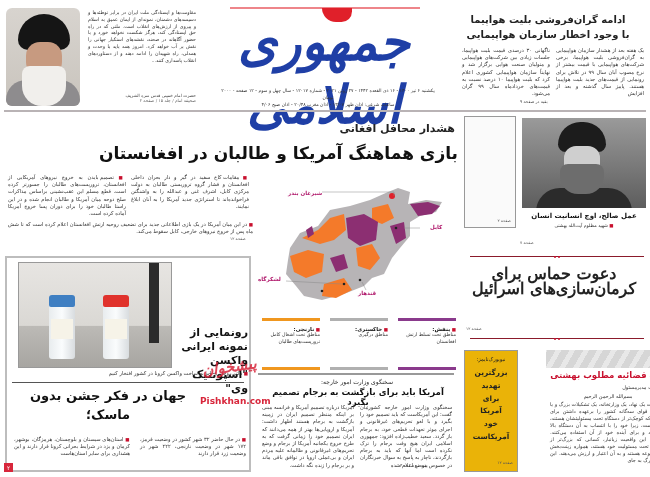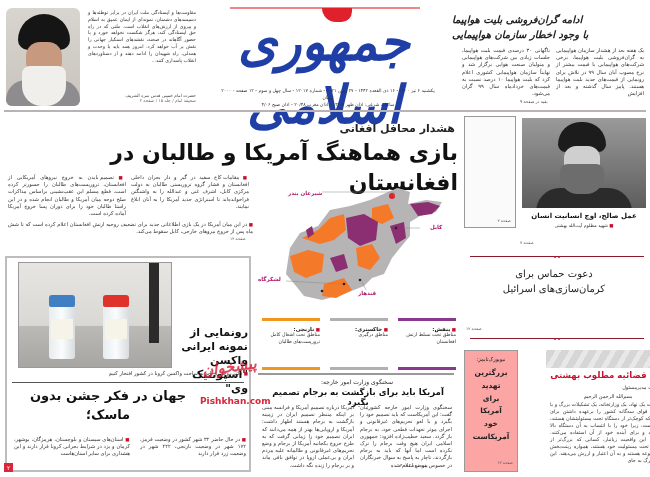--- a/index.html
+++ b/index.html
@@ -24,28 +24,28 @@
   #khomeini-photo { left: 6px; top: 8px; width: 74px; height: 98px; border-radius: 6px;
     background: linear-gradient(180deg, #d8d4cf 0%, #c9c4bd 100%); overflow: hidden; }
   .turban { position: absolute; left: 12px; top: 6px; width: 52px; height: 36px; background: #151515; border-radius: 26px 26px 10px 10px; }
   .face { position: absolute; left: 20px; top: 34px; width: 36px; height: 34px; background: #c79a80; border-radius: 14px; }
   .beard { position: absolute; left: 16px; top: 58px; width: 44px; height: 40px; background: #f1efec; border-radius: 8px 8px 20px 20px; }
   .robe { position: absolute; left: 0px; top: 72px; width: 74px; height: 30px; background: #8e8c8e; border-radius: 20px 20px 0 0; z-index: -0; }
   #quote-text { left: 88px; top: 10px; width: 108px; font-size: 4.8px; line-height: 6.8px; color: #333; text-align: justify; }
   #quote-source { left: 88px; top: 93px; width: 108px; font-size: 4.3px; color: #444; }
 
   
-  #tr-headline { left: 452px; top: 12px; width: 192px; text-align: left; font-size: 10px; line-height: 15px; font-weight: bold; color: #222; font-family: "DejaVu Sans", sans-serif; font-style: italic; }
+  #tr-headline { left: 452px; top: 12px; width: 192px; text-align: center; font-size: 10px; line-height: 15px; font-weight: bold; color: #222; font-family: "DejaVu Sans", sans-serif; }
   #tr-col1 { left: 556px; top: 47px; width: 88px; }
   #tr-col2 { left: 462px; top: 47px; width: 88px; }
   #tr-cont { left: 520px; top: 99px; font-size: 4.2px; color: #333; }
 
   
   #main-kicker { left: 290px; top: 122px; width: 165px; text-align: right; font-size: 11px; font-weight: bold; color: #222; }
-  #main-headline { left: 10px; top: 138px; width: 448px; text-align: right; font-size: 22px; font-weight: bold; color: #111; line-height: 30px; letter-spacing: -0.5px; }
+  #main-headline { left: 10px; top: 138px; width: 448px; text-align: right; font-size: 17px; font-weight: bold; color: #111; line-height: 30px; letter-spacing: -0.5px; }
   #lead-right { left: 131px; top: 174px; width: 118px; }
   #lead-left { left: 8px; top: 174px; width: 118px; }
   #lead-bottom { left: 8px; top: 221px; width: 245px; }
   #lead-page { left: 230px; top: 236px; font-size: 4px; color: #555; }
 
   
   #map-area { left: 260px; top: 178px; width: 196px; height: 132px; }
   #legend { left: 262px; top: 318px; width: 194px; height: 52px; }
   .legend-col { position: absolute; top: 0; width: 58px; }
   .legend-bar { height: 3px; width: 58px; }
@@ -88,24 +88,24 @@
   .b-face { position: absolute; left: 42px; top: 28px; width: 36px; height: 30px; background: #cfcfcf; border-radius: 12px; }
   .b-beard { position: absolute; left: 38px; top: 46px; width: 44px; height: 30px; background: #6d6d6d; border-radius: 8px 8px 18px 18px; }
   .b-robe { position: absolute; left: 14px; top: 70px; width: 96px; height: 24px; background: #2b2b2b; border-radius: 24px 24px 0 0; }
   #beheshti-title { left: 522px; top: 212px; width: 124px; text-align: center; font-size: 7px; font-weight: bold; color: #111; }
   #beheshti-sub { left: 522px; top: 223px; width: 124px; text-align: center; font-size: 4.6px; color: #333; }
   #beheshti-page { left: 520px; top: 240px; font-size: 4px; color: #555; }
   .red-rule { position: absolute; height: 1px; background: #8b1a2b; }
   .red-dots { position: absolute; width: 6px; height: 2px; }
   .red-dots::before, .red-dots::after { content: ""; position: absolute; top: 0; width: 2px; height: 2px; background: #c8102e; border-radius: 1px; }
   .red-dots::before { left: 0; } .red-dots::after { left: 4px; }
-  #hamas-headline { left: 464px; top: 266px; width: 180px; text-align: center; font-size: 10px; line-height: 15px; color: #222; font-family: "DejaVu Serif", serif; font-weight: normal; }
+  #hamas-headline { left: 464px; top: 266px; width: 180px; text-align: center; font-size: 16px; line-height: 15px; color: #222; font-family: "DejaVu Serif", serif; font-weight: bold; }
   #hamas-page { left: 466px; top: 326px; font-size: 4px; color: #555; }
 
-  #nyt-box { left: 464px; top: 350px; width: 54px; height: 122px; border: 1px solid #999; background: #fca5a5; }
+  #nyt-box { left: 464px; top: 350px; width: 54px; height: 122px; border: 1px solid #999; background: #eab308; }
   #nyt-kicker { position: absolute; left: 2px; right: 2px; top: 5px; text-align: center; font-size: 5.2px; color: #222; }
   #nyt-headline { position: absolute; left: 2px; right: 2px; top: 16px; text-align: center; font-size: 7.4px; line-height: 12.8px; font-weight: bold; color: #222; }
   #nyt-page { position: absolute; right: 4px; bottom: 6px; font-size: 4px; color: #555; }
 
   #editorial-box { left: 546px; top: 350px; width: 124px; height: 127px; }
   #editorial-band { position: absolute; left: 0; top: 0; width: 124px; height: 18px;
     background: repeating-linear-gradient(-60deg, #d6d6d6 0px, #d6d6d6 7px, #e8e8e8 7px, #e8e8e8 12px); }
   #editorial-title { position: absolute; left: 0; right: 0; top: 20px; text-align: center; font-size: 8.6px; font-weight: bold; color: #c8102e; }
   #editorial-kicker { position: absolute; right: 4px; top: 34px; font-size: 5px; color: #333; }
   #editorial-basmala { position: absolute; left: 0; right: 0; top: 43px; text-align: center; font-size: 5px; color: #333; }

